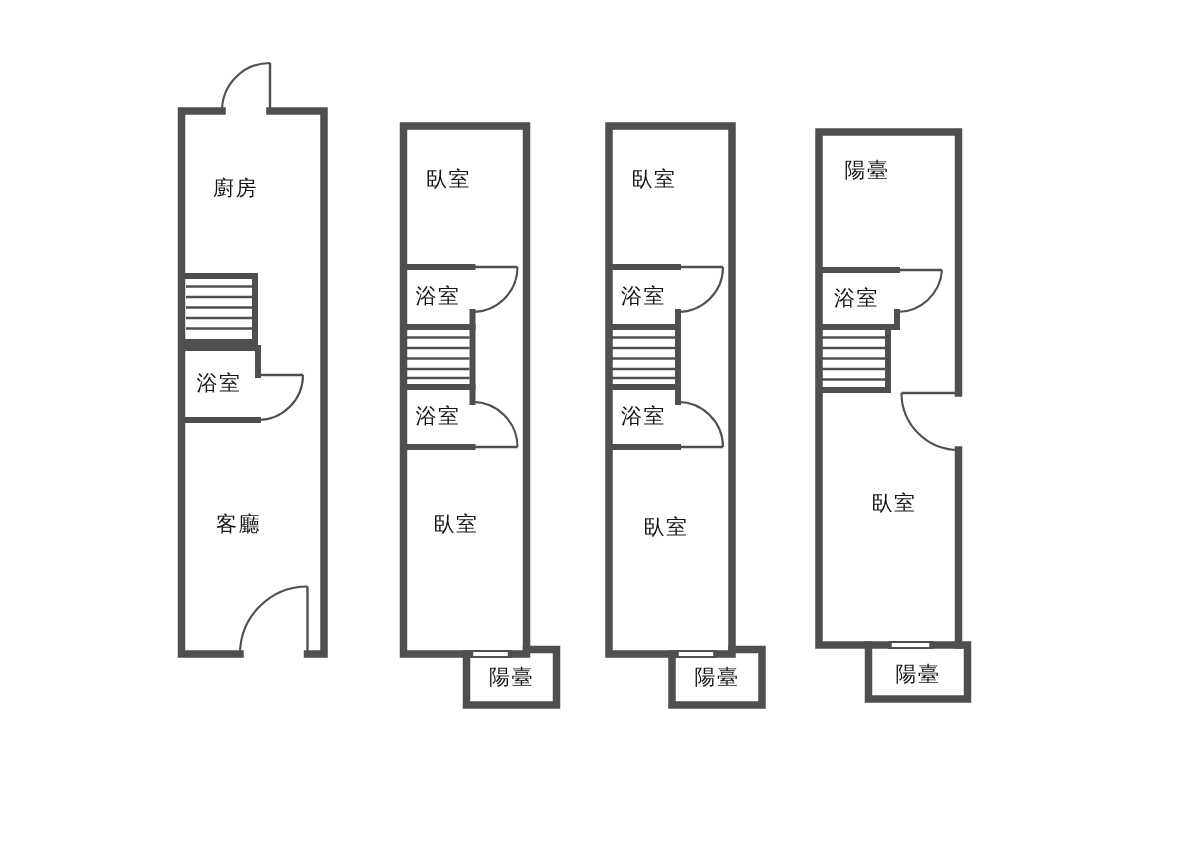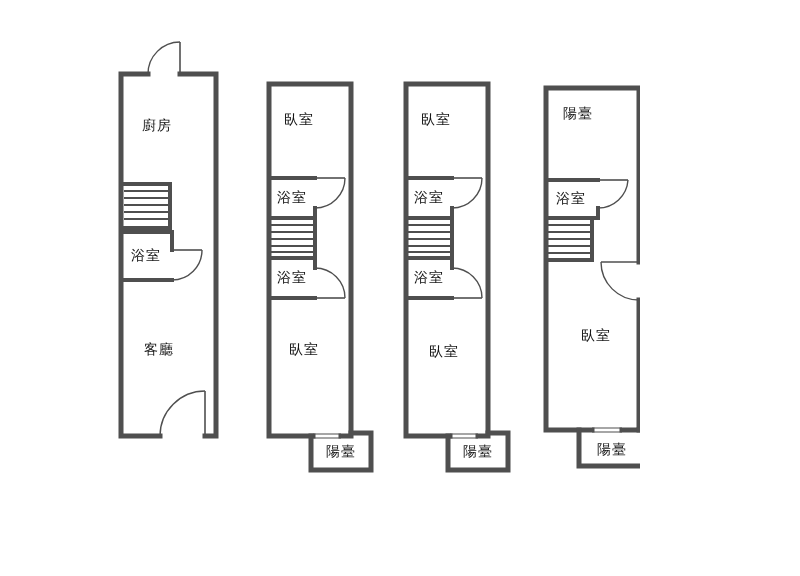--- a/index.html
+++ b/index.html
@@ -3,21 +3,21 @@
 <meta charset="utf-8">
 <style>
   :root{
     --wall:#4f4f4f;
     --text:#141414;
     --bg:#ffffff;
   }
   html,body{margin:0;padding:0;background:var(--bg);}
   .canvas{
     position:relative;
-    width:640px;height:576px;
+    width:800px;height:576px;
     background:var(--bg);
     overflow:hidden;
     font-family:"Liberation Sans","DejaVu Sans",sans-serif;
   }
   .plan-svg{position:absolute;left:0;top:0;}
   .wall{stroke:var(--wall);stroke-width:5;fill:none;stroke-linecap:square;}
   .wall-int{stroke:var(--wall);stroke-width:4;fill:none;stroke-linecap:square;}
   .tread{stroke:var(--wall);stroke-width:1.8;fill:none;}
   .leaf{stroke:var(--wall);stroke-width:1.6;fill:none;}
   .arc{stroke:var(--wall);stroke-width:1.4;fill:none;}

